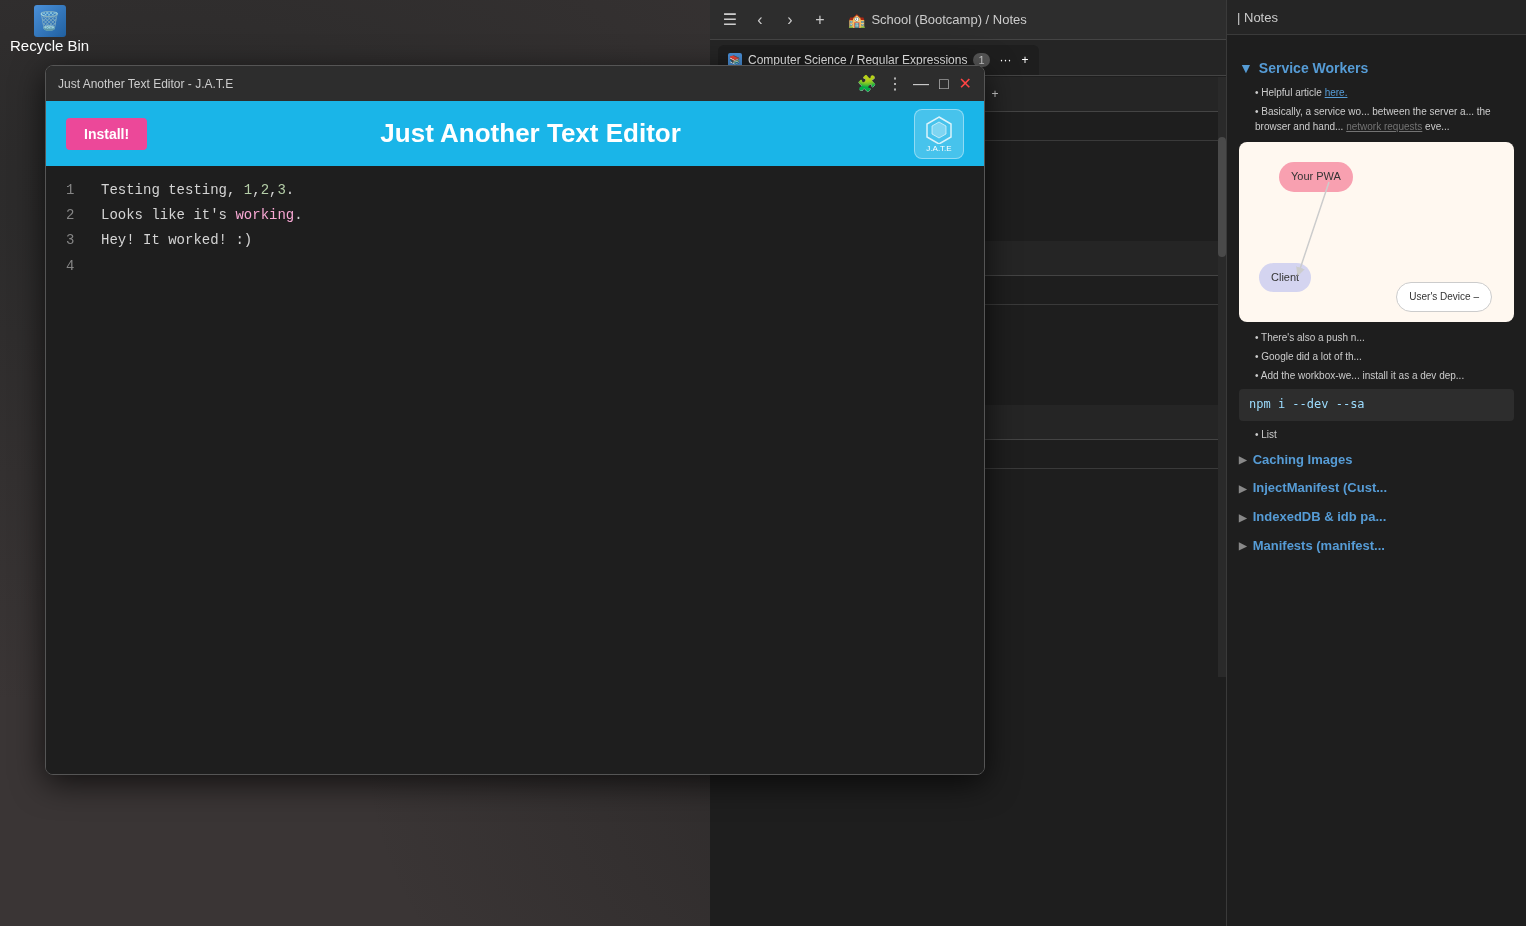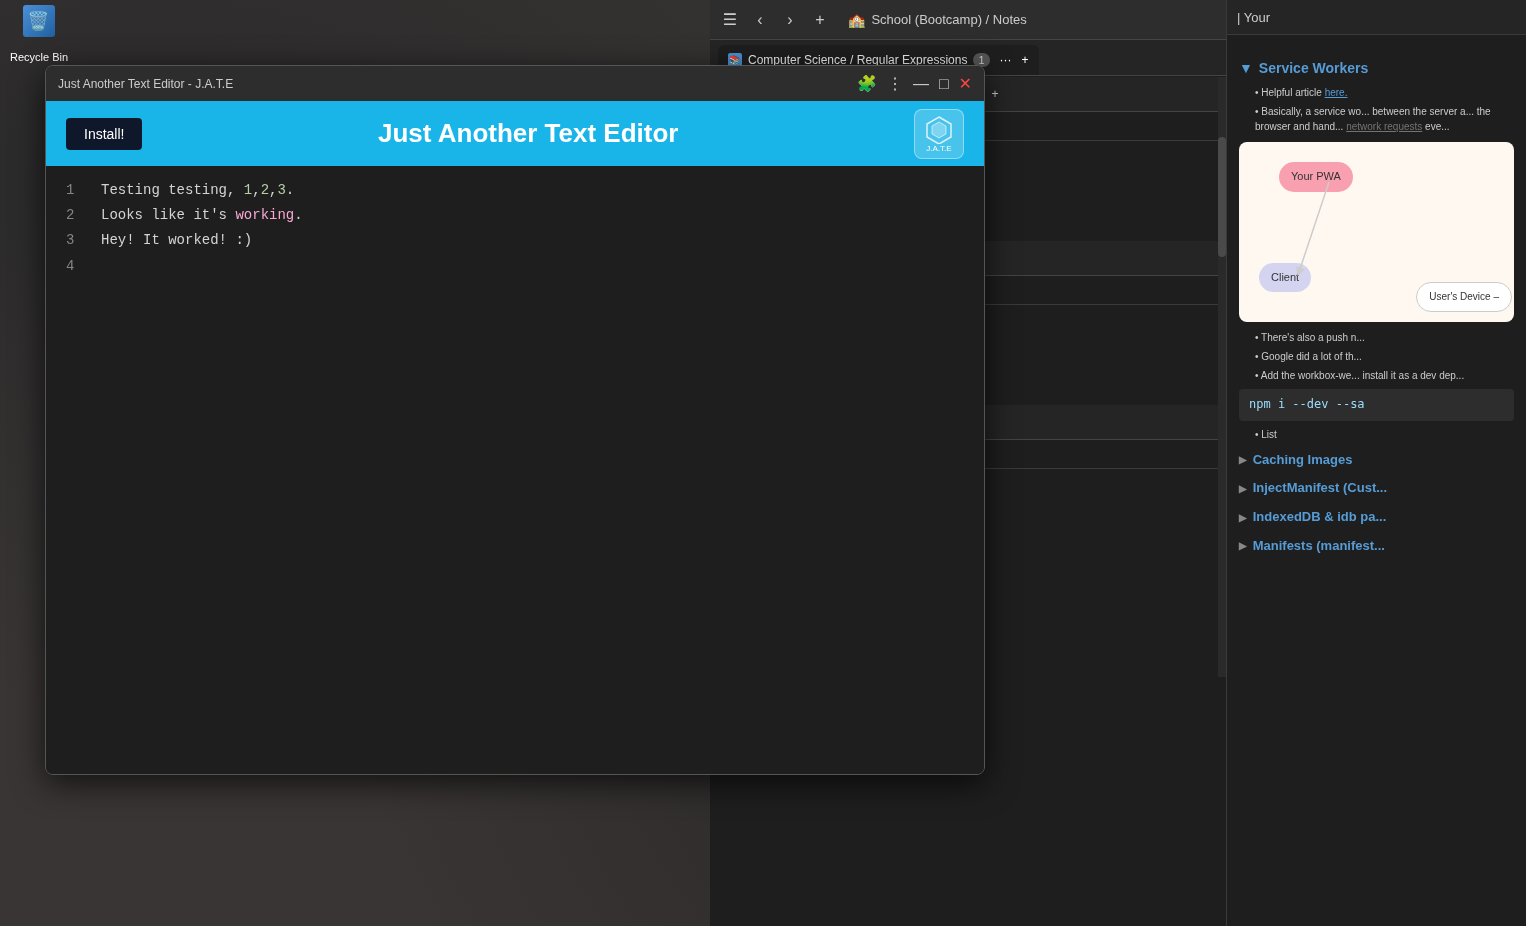--- a/index.html
+++ b/index.html
@@ -246,26 +246,26 @@
     #jate-header {
       height: 65px;
       background: #1ab5e8;
       display: flex;
       align-items: center;
       justify-content: space-between;
       padding: 0 20px;
     }
 
     #install-btn {
-      background: #0f172a;
+      background: #ec4899;
       color: white;
       border: none;
       padding: 8px 18px;
       font-size: 14px;
-      font-weight: normal;
+      font-weight: bold;
       cursor: pointer;
       border-radius: 4px;
     }
 
     #jate-app-title {
       font-size: 26px;
       font-weight: bold;
       color: white;
       text-align: center;
       flex: 1;
@@ -394,21 +394,21 @@
       position: absolute;
       top: 20px;
       left: 40px;
     }
 
     .pwa-node.user-device {
       background: #fff;
       border: 1px solid #ccc;
       position: absolute;
       bottom: 10px;
-      right: 2px;
+      right: 22px;
       font-size: 10px;
     }
 
     .code-block-inline {
       background: #2d2d2d;
       border-radius: 4px;
       padding: 6px 10px;
       font-family: monospace;
       font-size: 12px;
       color: #9cdcfe;
@@ -436,21 +436,21 @@
   </style>
 </head>
 <body>
 
 <div id="desktop-bg">
   <div class="floral-bg"></div>
 </div>
 
 <div id="recycle-bin">
   <div class="icon-img">🗑️</div>
-  <span style="font-size:11px; color:white; margin-top:14px;">Recycle Bin</span>
+  <span style="font-size:15px; color:white; margin-top:0;">Recycle Bin</span>
 </div>
 
 <div id="browser-window">
 
   <div id="browser-topbar">
     <button class="browser-nav-btn">☰</button>
     <button class="browser-nav-btn">‹</button>
     <button class="browser-nav-btn">›</button>
     <button class="browser-nav-btn">+</button>
     <div style="flex:1; display:flex; align-items:center; gap:6px; margin: 0 10px;">
@@ -516,21 +516,21 @@
       </div>
     </div>
 
     <div style="position:absolute; right:0; top:0; width:8px; height:100%; background:#2a2a2a;">
       <div style="width:8px; height:120px; background:#4a4a4a; border-radius:4px; margin-top:60px;"></div>
     </div>
   </div>
 
   <div id="right-panel">
     <div id="notes-header">
-      <span>| Your</span>
+      <span>| Notes</span>
     </div>
     <div id="notes-content">
 
       <div class="sw-section-header">
         <span>▼</span>
         <span>Service Workers</span>
       </div>
 
       <div class="sw-bullet">
         • Helpful article <span class="sw-link">here.</span>

